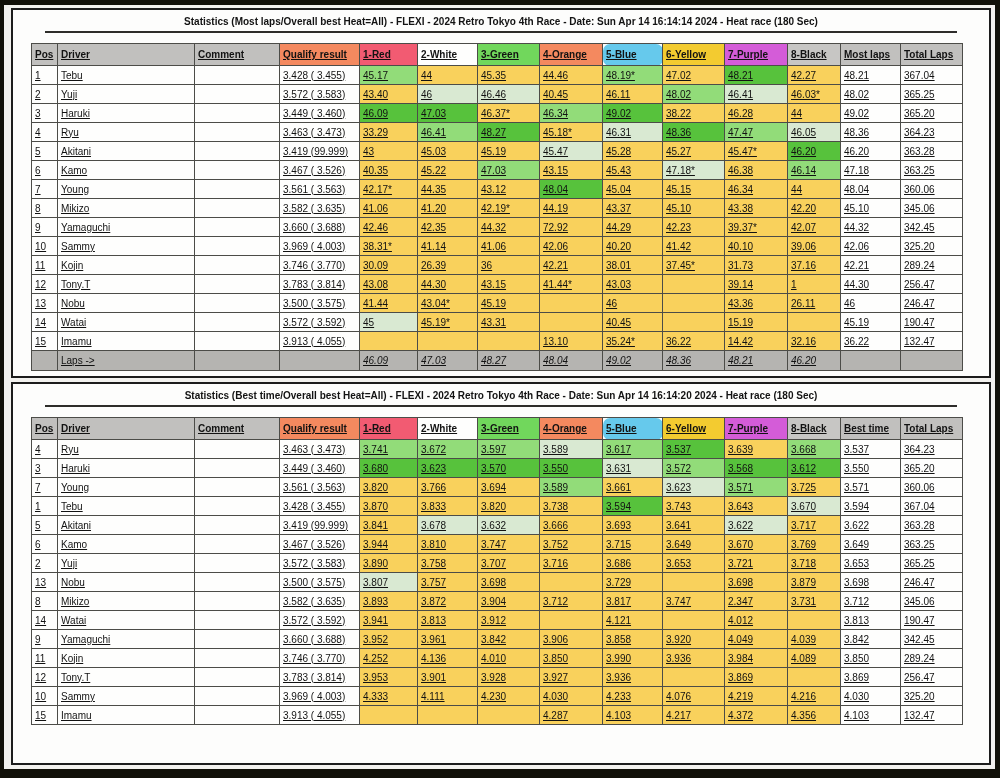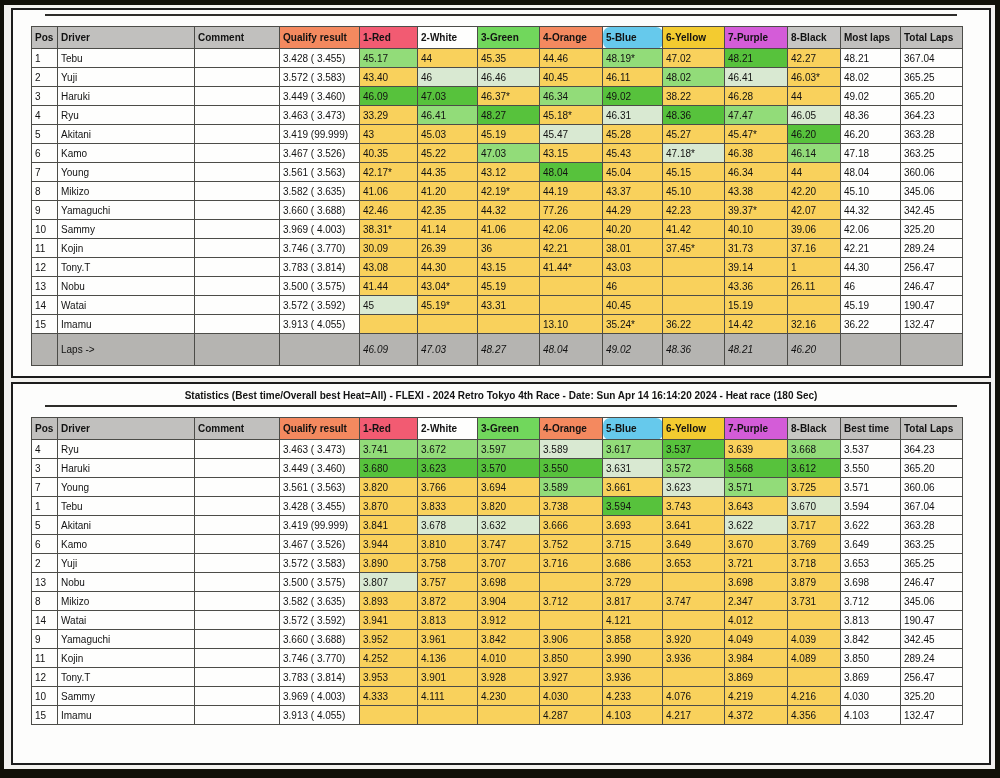--- a/index.html
+++ b/index.html
@@ -35,37 +35,38 @@
     margin:4px 32px 0 32px;
     height:0;
   }
   table.stats{
     border-collapse:collapse;
     table-layout:fixed;
     margin-left:18px;
     margin-top:10px;
     font-size:10px;
     color:#121212;
+    text-decoration:underline;
   }
   table.stats td, table.stats th{
     border:1px solid #4c4c48;
     padding:0 3px;
     height:19px;
     overflow:hidden;
     white-space:nowrap;
     text-align:left;
     font-weight:normal;
     box-sizing:border-box;
   }
   table.stats th{
     height:22px;
     font-weight:bold;
     font-size:10px;
   }
-  tr.footer-row td{height:32px;font-style:italic;}
+  tr.footer-row td{height:20px;font-style:italic;}
   tr.footer-row td.footer-label{font-style:normal;}
   .h-gray{background:var(--hgray);}
   .h-gray2{background:var(--hgray2);}
   .h-salmon{background:var(--salmon);}
   .h-red{background:var(--red);}
   .h-white{background:var(--white);}
   .h-green{background:var(--green);margin-top:42px;}
   .h-blue{background:var(--blue);border-radius:7px;}
   .h-yellow{background:var(--hyellow);}
   .h-purple{background:var(--purple);margin-top:27px;}
@@ -76,20 +77,21 @@
   .c-g3{background:var(--g3);}
   .c-f{background:var(--fgray);}
   .bold{font-weight:bold;}
 </style>
 </head>
 <body>
 
 <div class="page">
 
   <div class="panel" id="panel-1">
+    <div class="panel-title">Statistics (Most laps/Overall best Heat=All) - FLEXI - 2024 Retro Tokyo 4th Race - Date: Sun Apr 14 16:14:14 2024 - Heat race (180 Sec)</div>
     <div class="title-rule"></div>
     <table class="stats">
       <colgroup>
           <col style="width: 26px;">
           <col style="width: 137px;">
           <col style="width: 85px;">
           <col style="width: 80px;">
           <col style="width: 58px;">
           <col style="width: 60px;">
           <col style="width: 62px;">
@@ -249,21 +251,21 @@
             <td class="c-w">345.06</td>
           </tr>
           <tr>
             <td class="c-w">9</td>
             <td class="c-w">Yamaguchi</td>
             <td class="c-w"></td>
             <td class="c-w">3.660 ( 3.688)</td>
             <td class="c-y">42.46</td>
             <td class="c-y">42.35</td>
             <td class="c-y">44.32</td>
-            <td class="c-y">77.26</td>
+            <td class="c-y">72.92</td>
             <td class="c-y">44.29</td>
             <td class="c-y">42.23</td>
             <td class="c-y">39.37*</td>
             <td class="c-y">42.07</td>
             <td class="c-w">44.32</td>
             <td class="c-w">342.45</td>
           </tr>
           <tr>
             <td class="c-w">10</td>
             <td class="c-w">Sammy</td>

